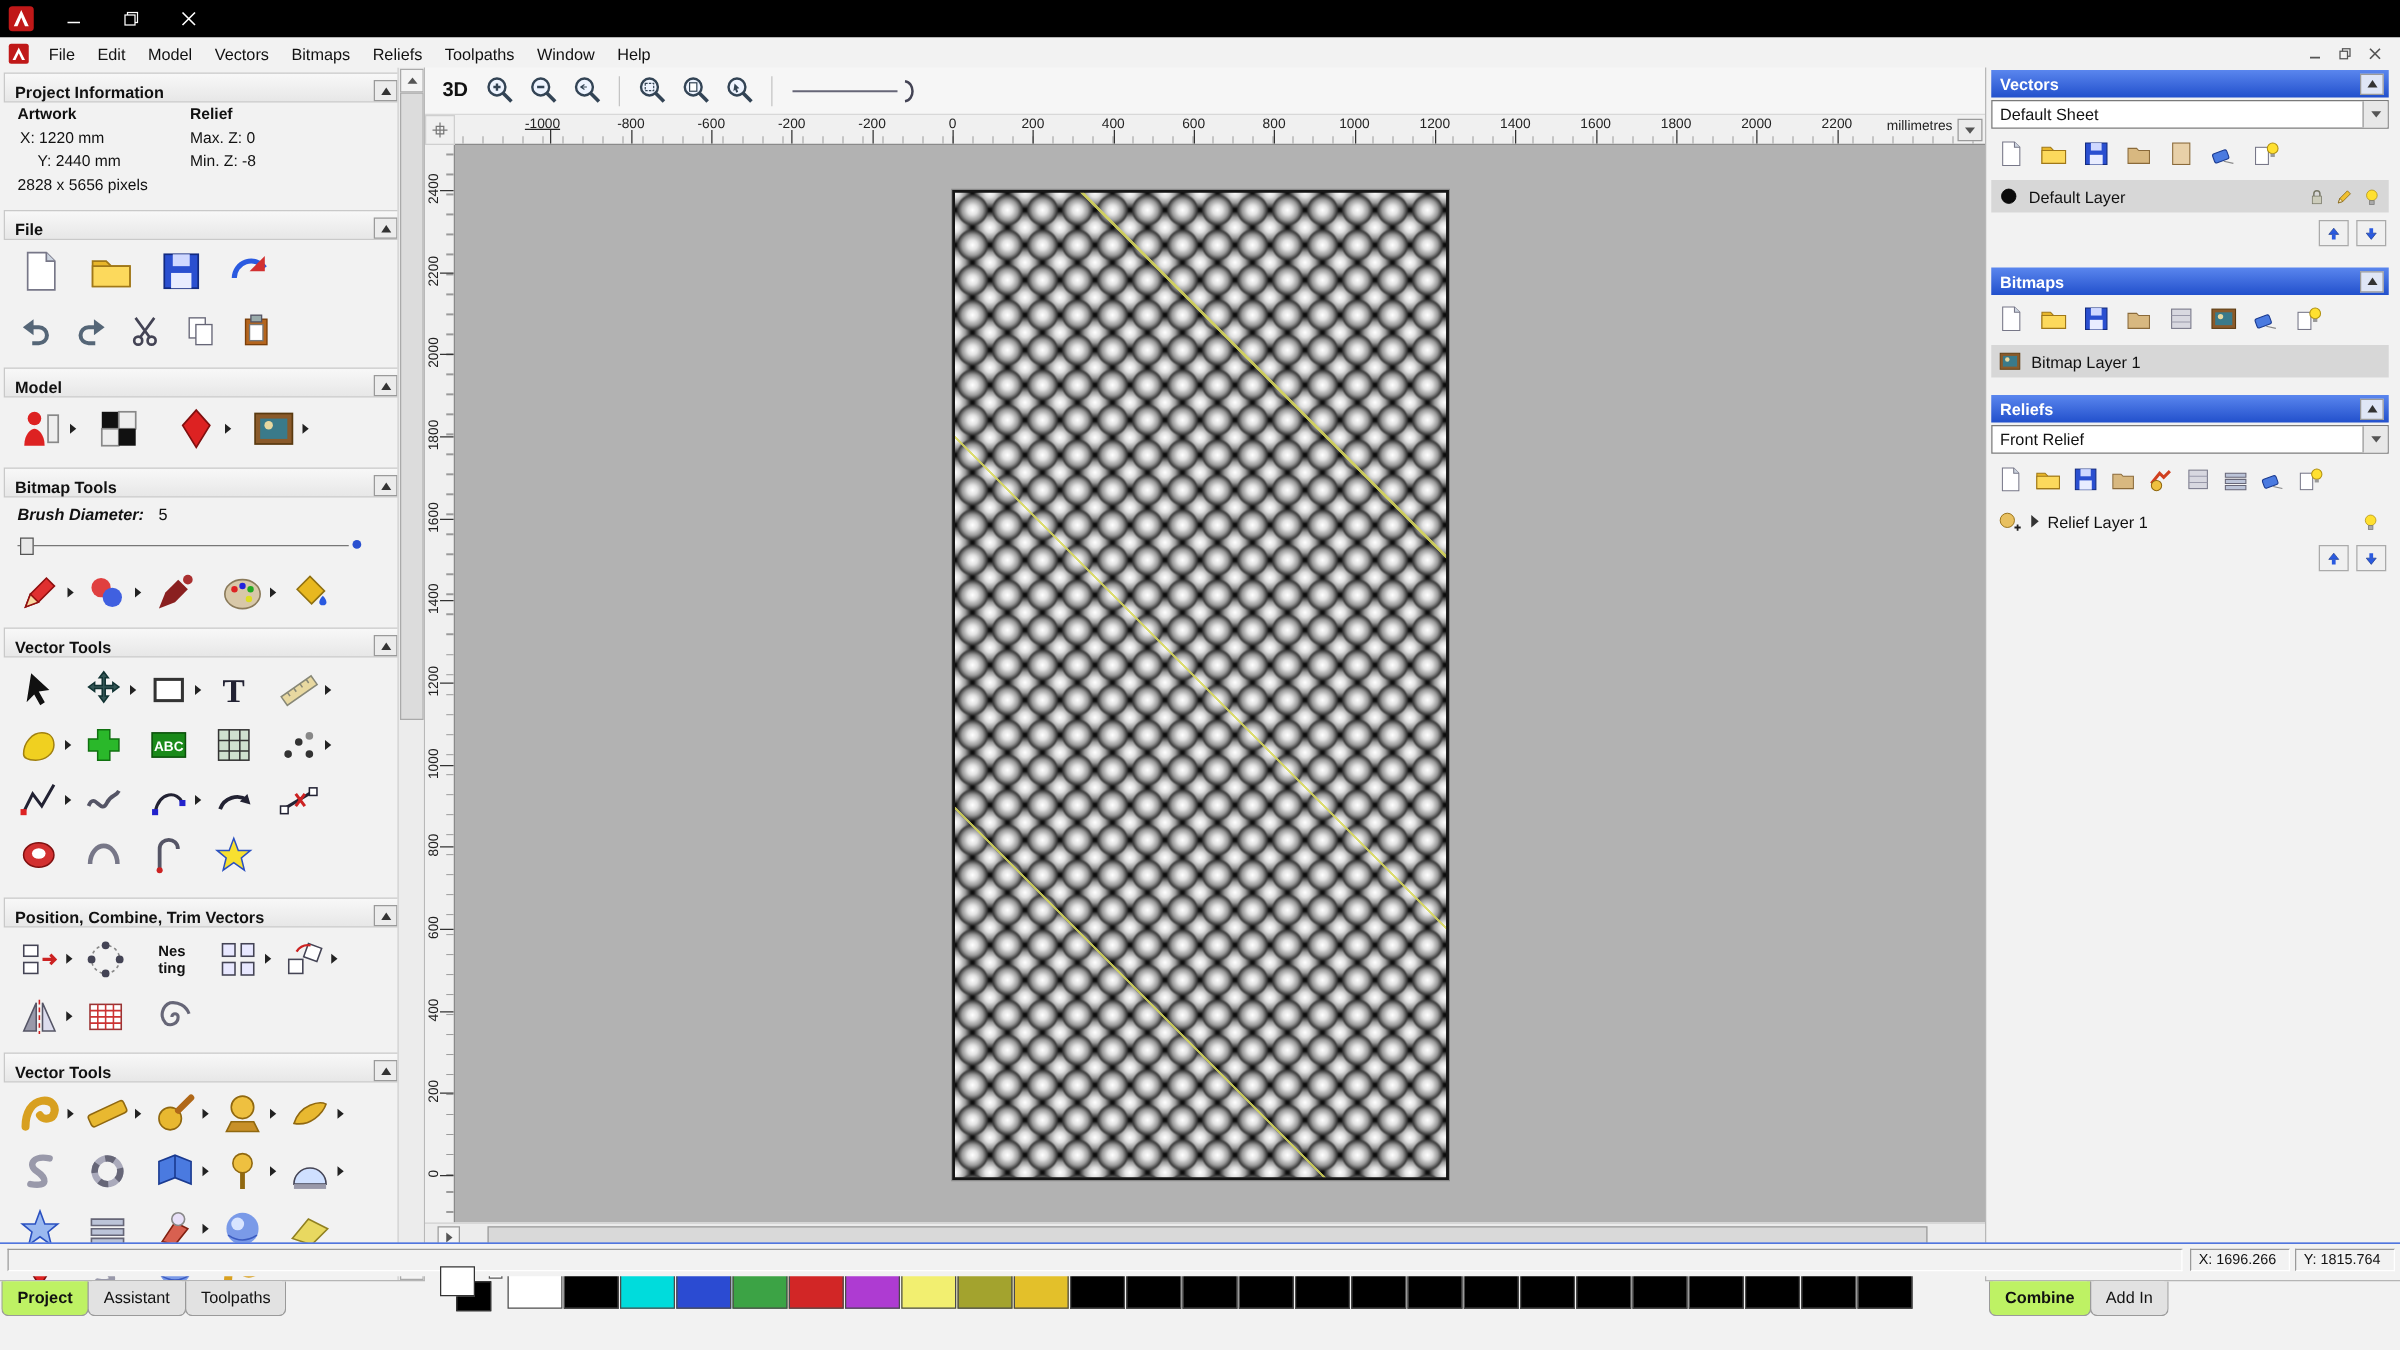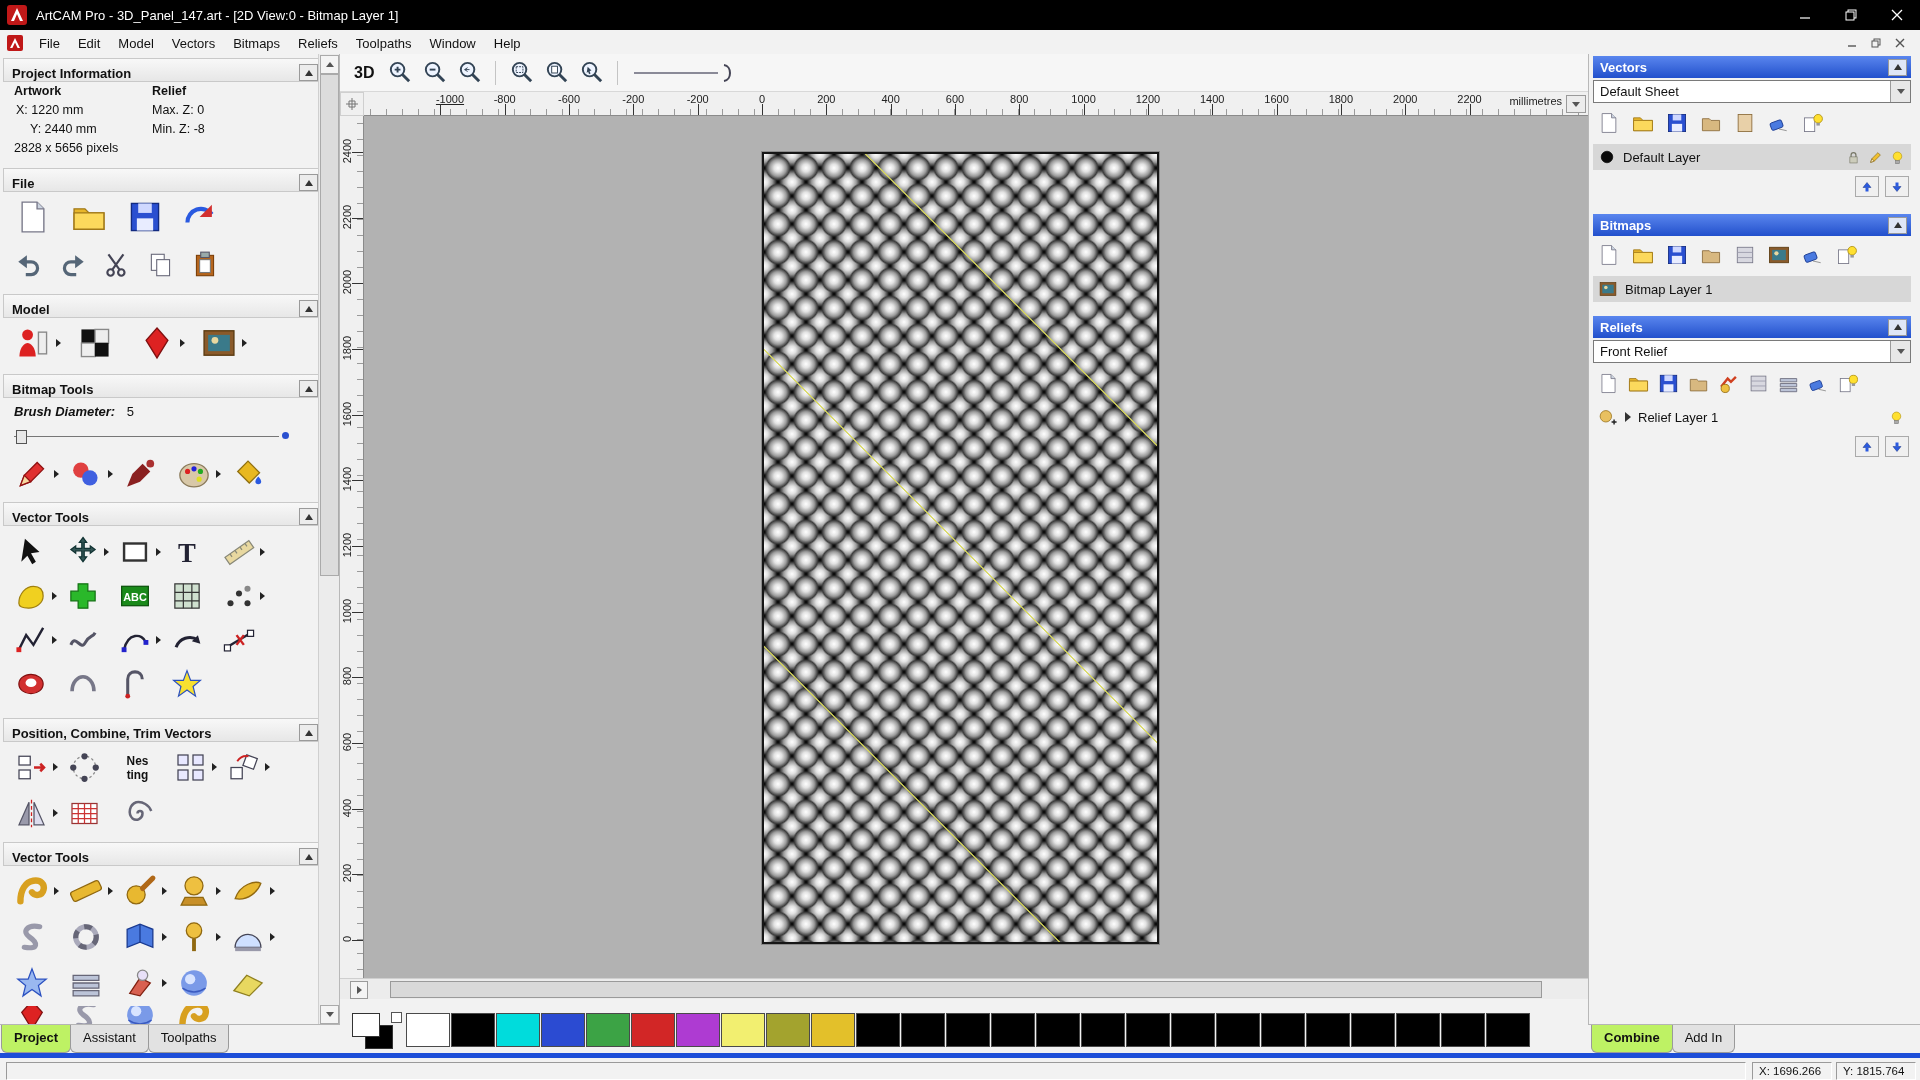--- a/index.html
+++ b/index.html
@@ -94,36 +94,35 @@
   .dropdown .txt{padding-left:6px;flex:1;}
   .dropdown .dbtn{width:19px;height:100%;background:#e8e8e8;border-left:1px solid #9a9a9a;display:flex;align-items:center;justify-content:center;}
   .rtb{position:absolute;left:8px;display:flex;align-items:center;gap:10px;}
   .layerrow{position:absolute;left:4px;width:318px;height:26px;display:flex;align-items:center;gap:7px;padding-left:5px;box-sizing:border-box;font-size:13px;cursor:pointer;}
   .layerrow.sel{background:#d7d7d7;}
   .layerrow .grow{flex:1;}
   .updown{position:absolute;display:flex;gap:6px;}
   .udbtn{width:22px;height:19px;background:#f0f0f0;border:1px solid #aaa;display:flex;align-items:center;justify-content:center;cursor:pointer;}
   .expander{width:0;height:0;border-top:5px solid transparent;border-bottom:5px solid transparent;border-left:6px solid #333;cursor:pointer;}
   
-  .statusbar{position:absolute;left:0;top:1053px;width:1920px;height:27px;background:#f2f2f2;border-top:5px solid #1d4ed8;box-sizing:border-box;}
+  .statusbar{position:absolute;left:0;top:994px;width:1920px;height:27px;background:#f2f2f2;border-top:1px solid #1d4ed8;box-sizing:border-box;}
   .scell{position:absolute;top:4px;height:18px;border:1px solid;border-color:#9a9a9a #ffffff #ffffff #9a9a9a;
          font-size:11.5px;display:flex;align-items:center;padding-left:6px;box-sizing:border-box;white-space:nowrap;}
   .linectl{display:flex;align-items:center;cursor:pointer;}
 </style>
 </head>
 <body>
 
 <div class="titlebar">
   <div class="applogo">
     <svg width="22" height="22" viewBox="0 0 22 22">
         <rect x="1" y="1" width="20" height="20" rx="3" fill="#c01818"></rect>
         <path d="M5 17L11 4l6 13h-3l-3-7-3 7z" fill="#fff"></path>
       </svg>
   </div>
-  <div class="title">ArtCAM Pro - 3D_Panel_147.art - [2D View:0 - Bitmap Layer 1]</div>
   <div class="winctl">
     <div class="winbtn">
         <svg width="12" height="12" viewBox="0 0 12 12">
           <path d="M1 9h10" stroke="#fff" stroke-width="1.2"></path>
         </svg>
       </div>
     <div class="winbtn">
         <svg width="12" height="12" viewBox="0 0 12 12">
           <rect x="3" y="1" width="8" height="8" fill="none" stroke="#fff"></rect>
           <rect x="1" y="3" width="8" height="8" fill="#000" stroke="#fff"></rect>
@@ -773,21 +772,21 @@
         <path d="M4 4h6v6H4z" fill="none" stroke="#777"></path>
       </svg>
   </div>
 
   <div class="hruler" id="hruler">
     <div class="minor"></div>
     <span class="mmlabel">millimetres</span>
     <div class="rulerbtn">
         <i class="tri-d"></i>
       </div>
-  <div class="hlab" style="left: 62px; text-decoration: underline;">-1000</div>
+  <div class="hlab" style="left: 46px; text-decoration: underline;">-1000</div>
       <div class="htick" style="left: 76.4px;"></div>
       <div class="hlab" style="left: 116.72px;">-800</div>
       <div class="htick" style="left: 140.72px;"></div>
       <div class="hlab" style="left: 181.04px;">-600</div>
       <div class="htick" style="left: 205.04px;"></div>
       <div class="hlab" style="left: 245.36px;">-200</div>
       <div class="htick" style="left: 269.36px;"></div>
       <div class="hlab" style="left: 309.68px;">-200</div>
       <div class="htick" style="left: 333.68px;"></div>
       <div class="hlab" style="left: 374px;">0</div>

